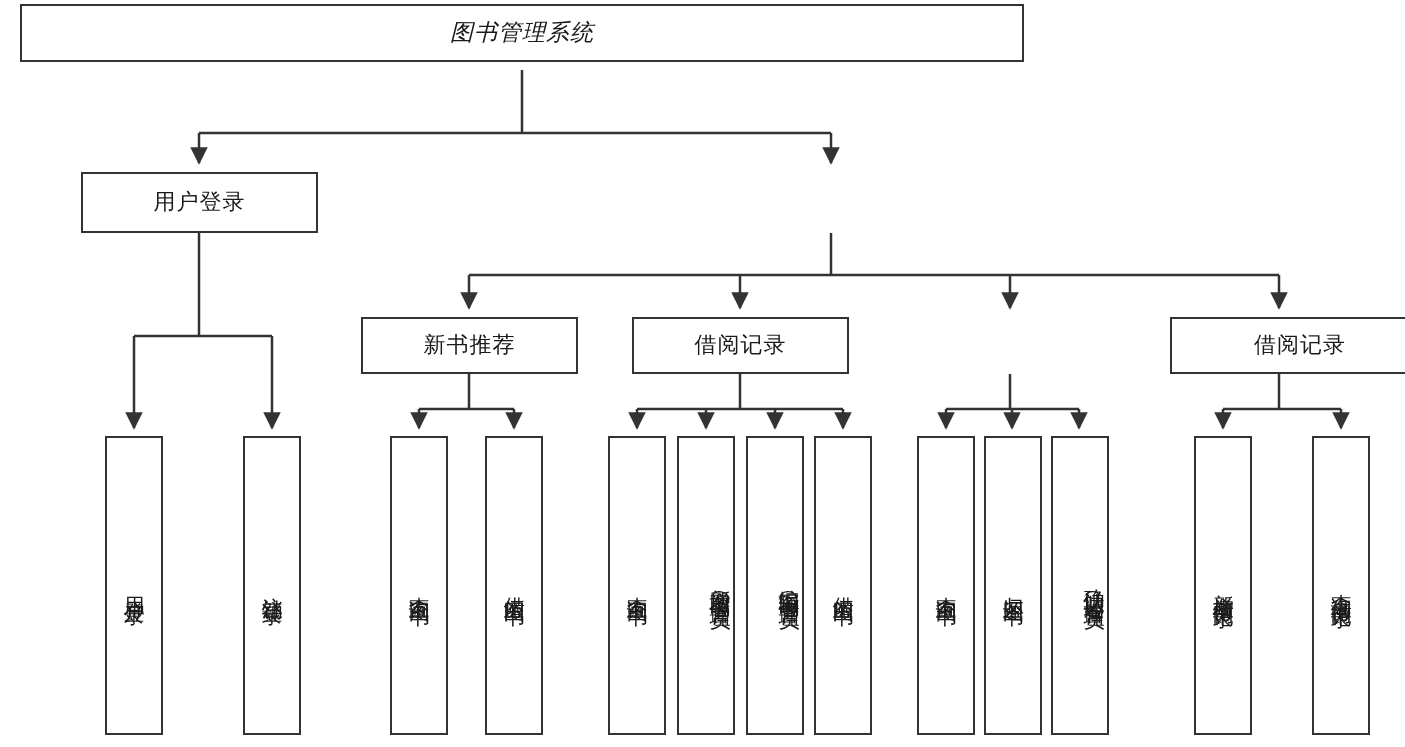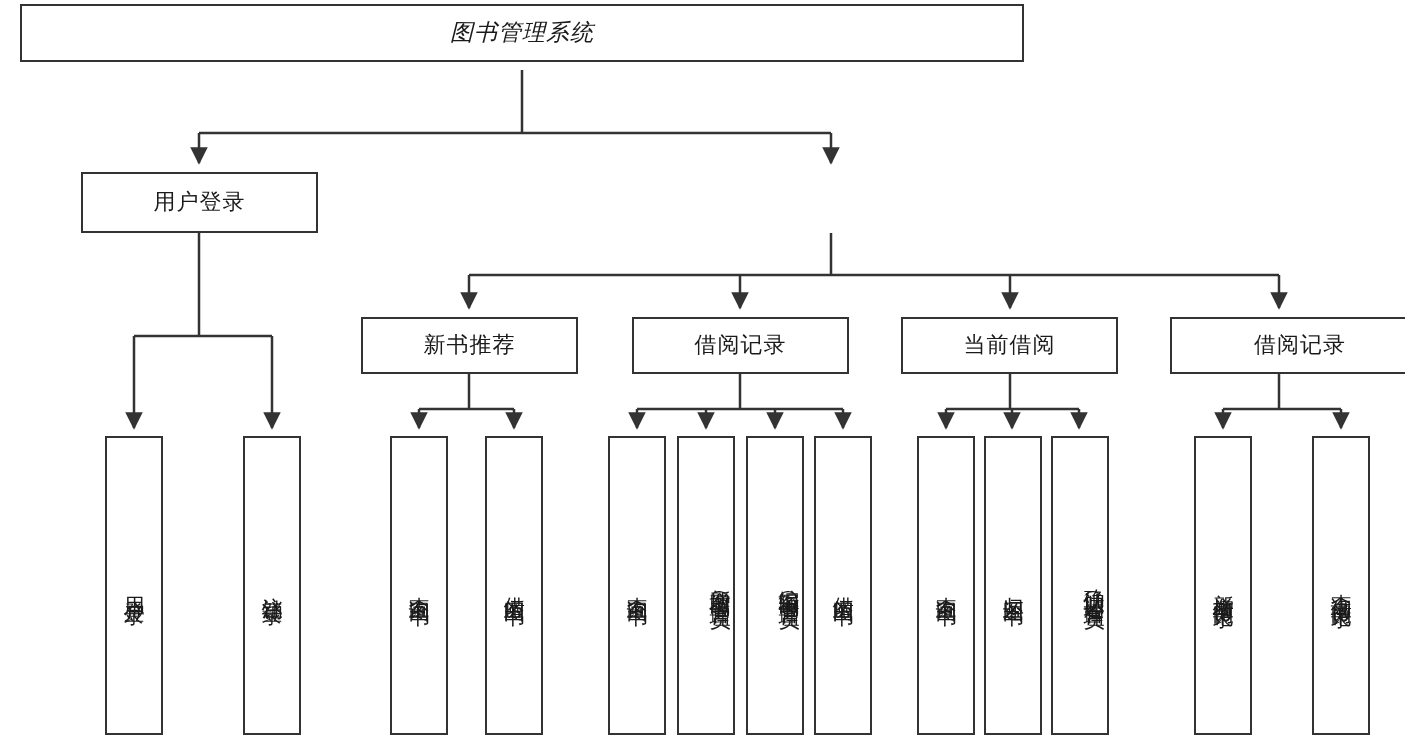--- a/index.html
+++ b/index.html
@@ -141,23 +141,20 @@
 
 
   <div class="node horizontal" style="left:361px; top:317px; width:217px; height:57px;justify-content:center;">
     <span>新书推荐</span>
   </div>
 
   <div class="node horizontal" style="left:632px; top:317px; width:217px; height:57px;">
     <span>借阅记录</span>
   </div>
 
-  <div class="node horizontal" style="left:901px; top:317px; width:217px; height:57px;">
-    <span>当前借阅</span>
-  </div>
 
   <div class="node horizontal" style="left:1170px; top:317px; width:260px; height:57px;">
     <span>借阅记录</span>
   </div>
 
   <div class="node vertical align-center" style="left:105px; top:436px; width:58px; height:299px;">
     <span class="vlabel">用户登录</span>
   </div>
 
   <div class="node vertical align-center" style="left:243px; top:436px; width:58px; height:299px;">

